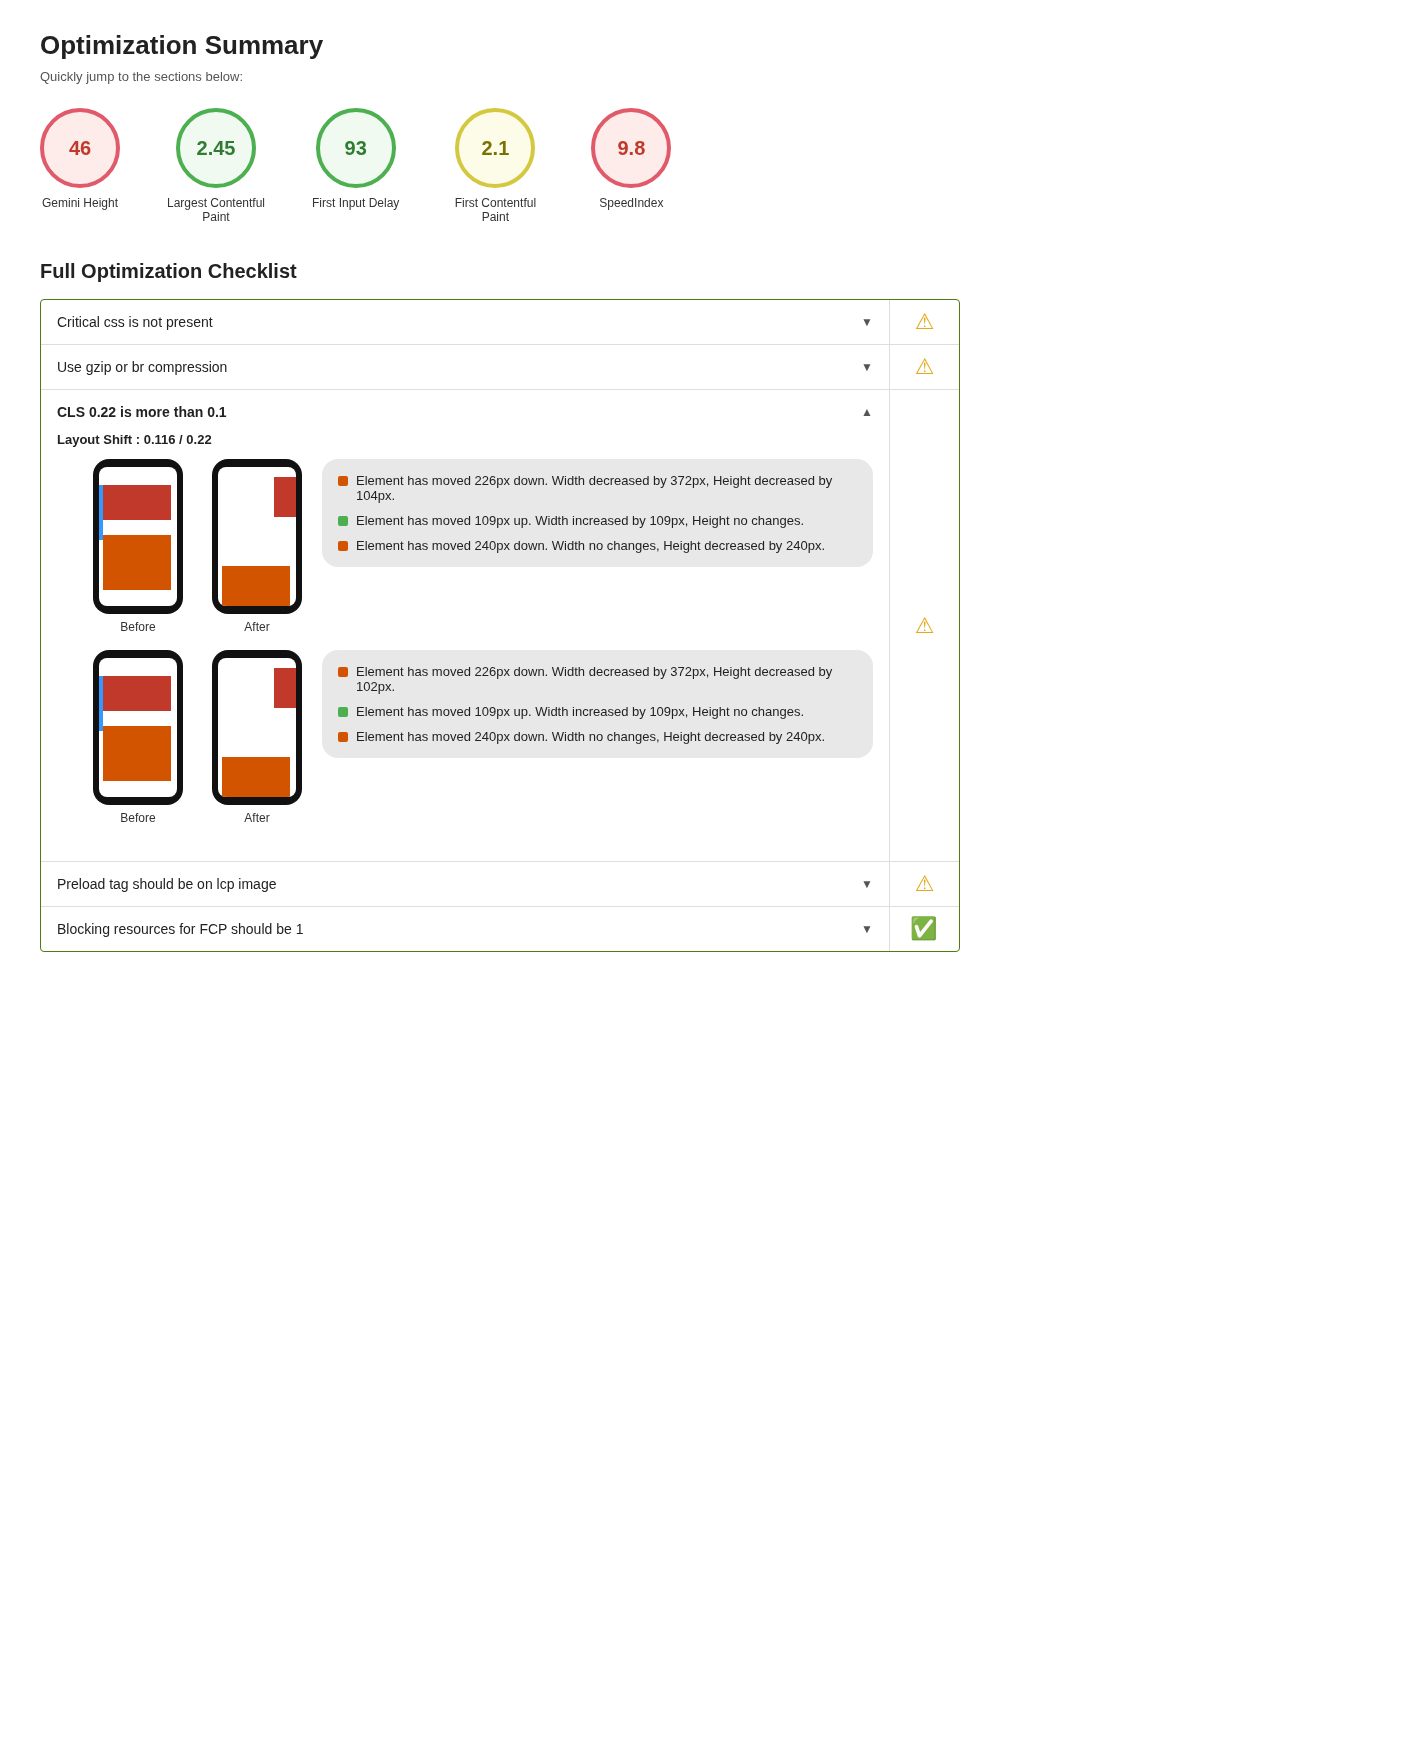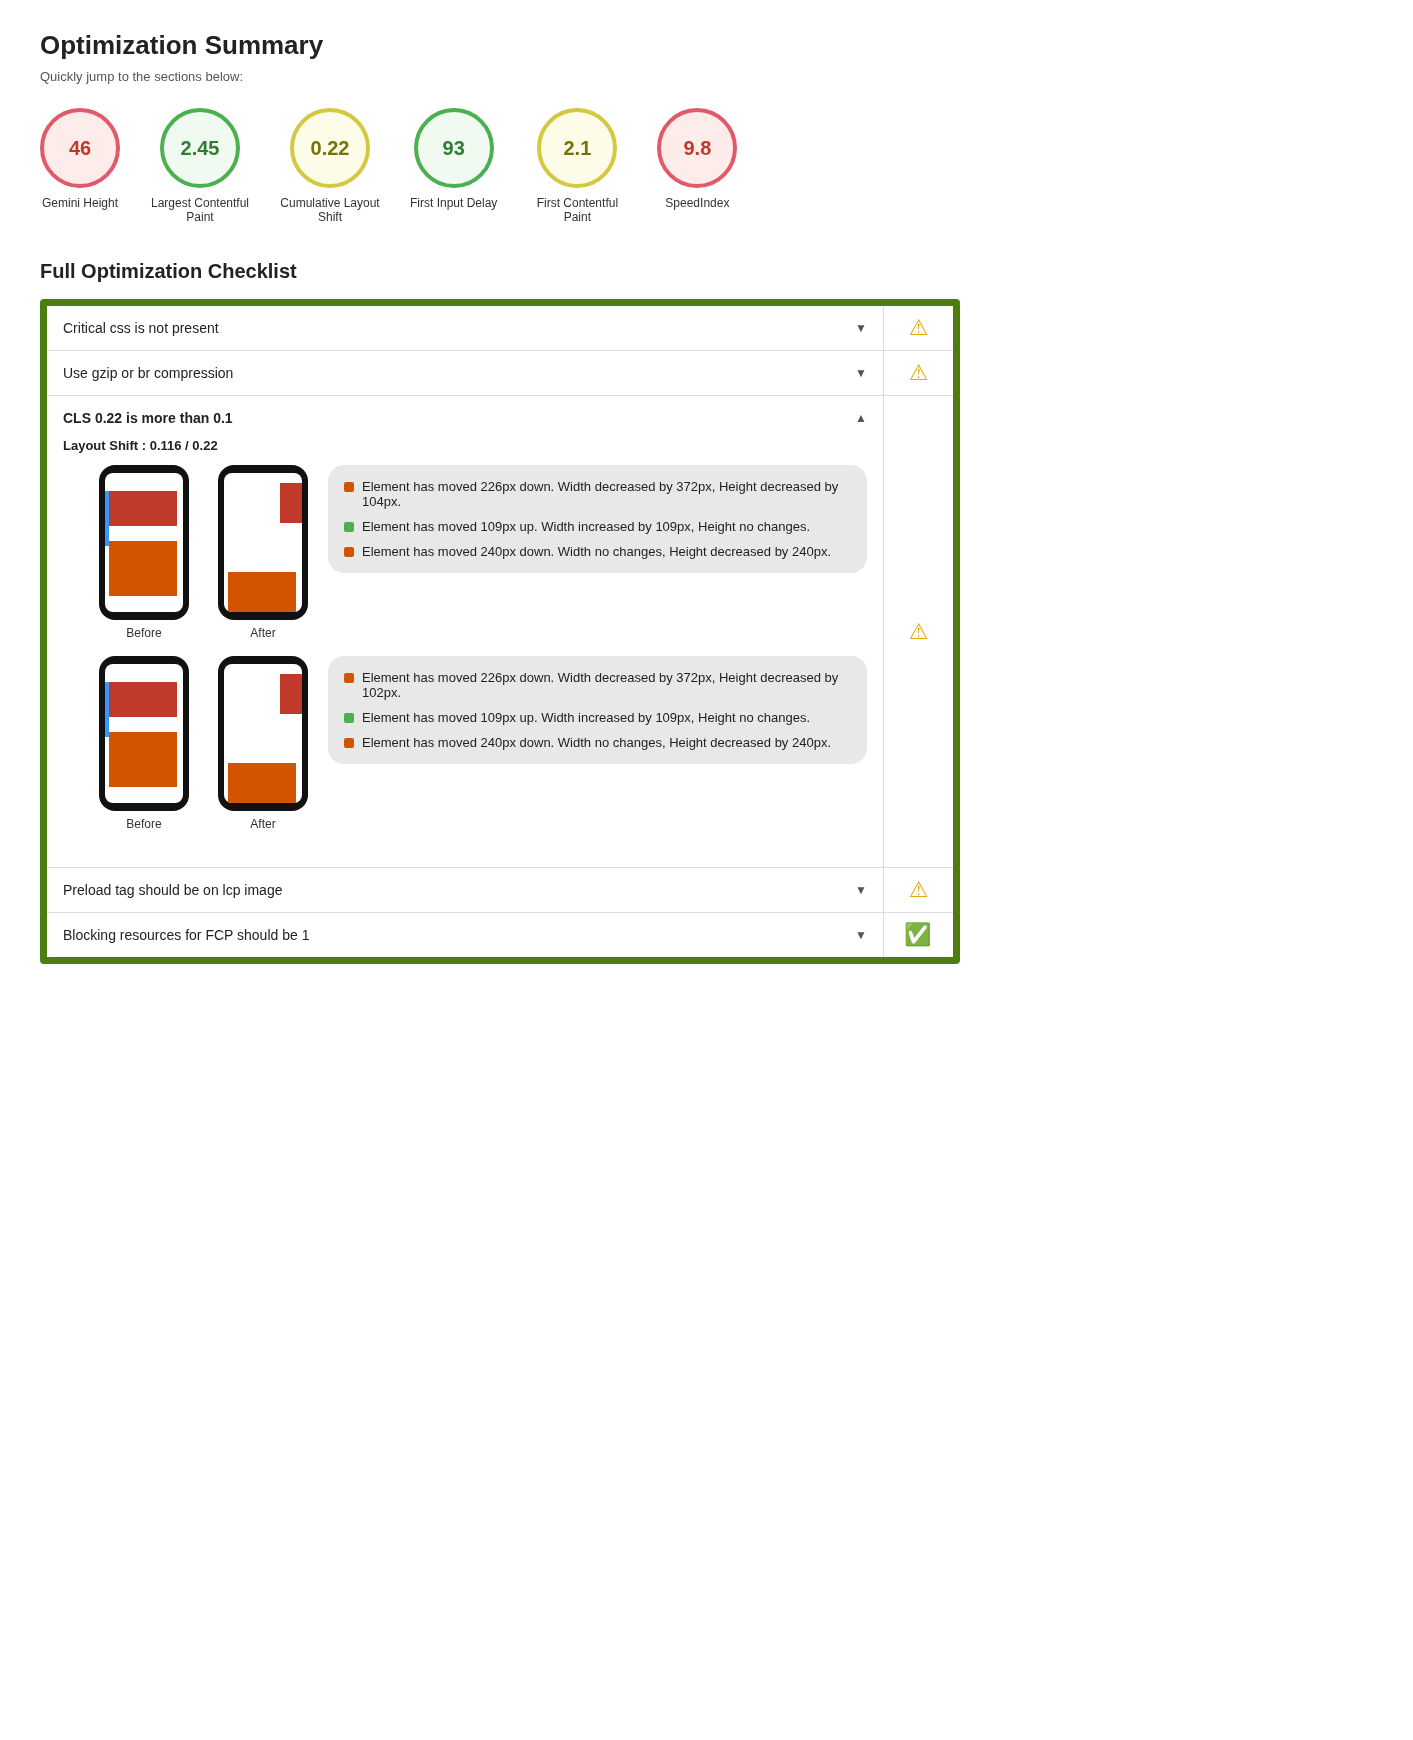--- a/index.html
+++ b/index.html
@@ -15,21 +15,21 @@
       font-weight: bold;
       margin-bottom: 8px;
     }
     .subtitle {
       font-size: 13px;
       color: #555;
       margin-bottom: 24px;
     }
     .metrics-row {
       display: flex;
-      gap: 30px;
+      gap: 46px;
       align-items: flex-start;
       margin-bottom: 36px;
       flex-wrap: wrap;
     }
     .metric-item {
       display: flex;
       flex-direction: column;
       align-items: center;
       gap: 8px;
     }
@@ -54,21 +54,21 @@
     .circle-red { border-color: #e05a6a; background: #fdecea; color: #c0392b; }
     .circle-green { border-color: #4caf50; background: #f0faf0; color: #2e7d32; }
     .circle-yellow { border-color: #d4c840; background: #fdfce8; color: #7a7200; }
 
     h2 {
       font-size: 20px;
       font-weight: bold;
       margin-bottom: 16px;
     }
     .checklist {
-      border: 7px solid #4d7c0f;
+      border: 1px solid #4d7c0f;
       border-radius: 4px;
       overflow: hidden;
     }
     .checklist-row {
       display: flex;
       align-items: stretch;
       border-bottom: 1px solid #ddd;
     }
     .checklist-row:last-child {
       border-bottom: none;
@@ -240,24 +240,20 @@
 <p class="subtitle">Quickly jump to the sections below:</p>
 
 <div class="metrics-row">
 <div class="metric-item">
       <div class="metric-circle circle-red">46</div>
       <div class="metric-label">Gemini Height</div>
     </div>
     <div class="metric-item">
       <div class="metric-circle circle-green">2.45</div>
       <div class="metric-label">Largest Contentful Paint</div>
-    </div>
-    <div class="metric-item">
-      <div class="metric-circle circle-yellow">0.22</div>
-      <div class="metric-label">Cumulative Layout Shift</div>
     </div>
     <div class="metric-item">
       <div class="metric-circle circle-green">93</div>
       <div class="metric-label">First Input Delay</div>
     </div>
     <div class="metric-item">
       <div class="metric-circle circle-yellow">2.1</div>
       <div class="metric-label">First Contentful Paint</div>
     </div>
     <div class="metric-item">

